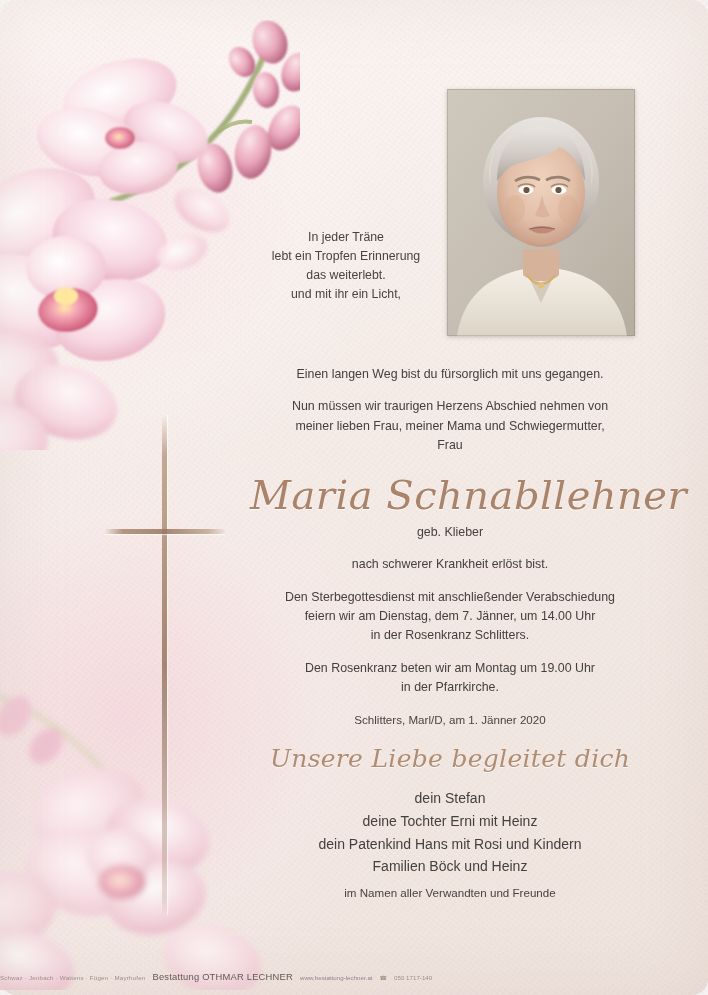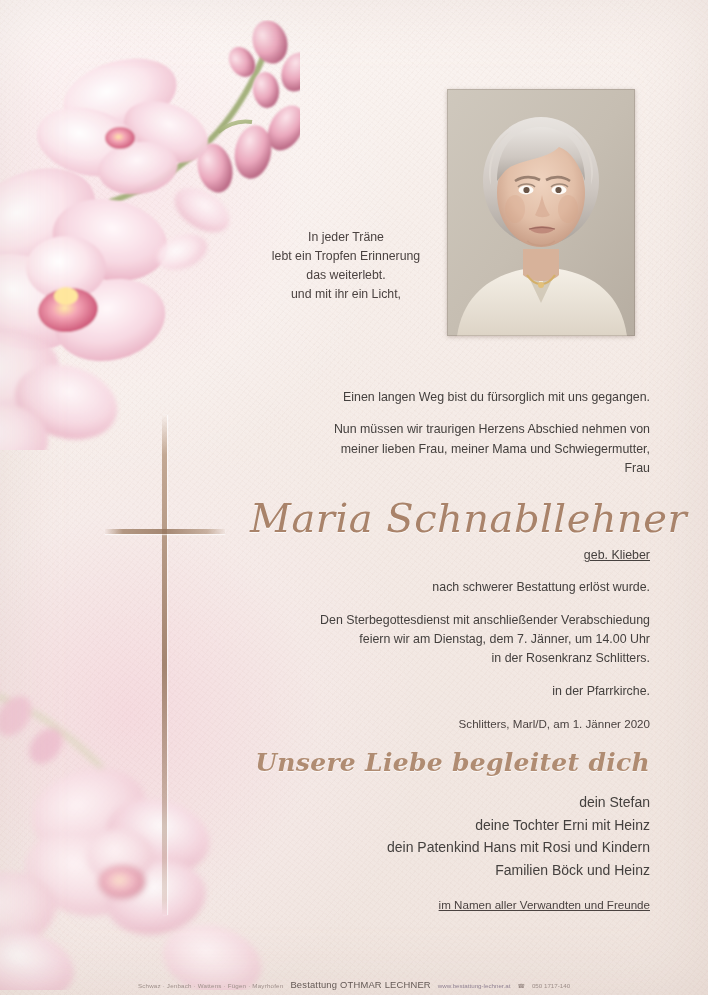--- a/index.html
+++ b/index.html
@@ -15,20 +15,21 @@
   }
 
   
   .card {
     position: absolute;
     inset: 0;
     background:
       radial-gradient(ellipse 60% 45% at 18% 72%, rgba(246,214,222,0.75) 0%, rgba(250,235,240,0.25) 45%, rgba(255,255,255,0) 70%),
       radial-gradient(ellipse 55% 38% at 15% 20%, rgba(250,226,233,0.7) 0%, rgba(255,248,250,0.2) 50%, rgba(255,255,255,0) 75%),
       linear-gradient(160deg, #fdf8f6 0%, #f7efeb 30%, #f3e9e4 60%, #efe4de 100%);
+    border-radius: 16px;
   }
   .paper-tex {
     position: absolute;
     inset: 0;
     background-image:
       repeating-linear-gradient(37deg, rgba(210,190,180,0.055) 0 1px, rgba(255,255,255,0) 1px 4px),
       repeating-linear-gradient(-51deg, rgba(200,178,170,0.045) 0 1px, rgba(255,255,255,0) 1px 5px),
       radial-gradient(circle at 70% 10%, rgba(255,255,255,0.5) 0%, rgba(255,255,255,0) 40%);
     mix-blend-mode: multiply;
     pointer-events: none;
@@ -91,65 +92,63 @@
     top: 228px;
     width: 200px;
     text-align: center;
     font-size: 12.3px;
     line-height: 1.55;
     color: #4a4240;
   }
   .mid {
     position: absolute;
     left: 250px;
-    top: 388px;
+    top: 365px;
     width: 400px;
-    text-align: right;
+    text-align: center;
     color: #44403e;
   }
   .mid p { font-size: 12.4px; line-height: 1.56; }
   .gap { height: 13px; }
 
   .name {
     font-family: "DejaVu Serif", serif;
     font-style: italic;
     font-size: 40px;
     line-height: 1.1;
     color: #a9836a;
     letter-spacing: 0.5px;
     text-shadow: 0 1px 0 rgba(255,255,255,0.75);
     margin: 18px 0 8px;
     white-space: nowrap;
   }
-  .geb { font-size: 12.4px; color: #46413f; margin-bottom: 16px; text-decoration: underline; }
+  .geb { font-size: 12.4px; color: #46413f; margin-bottom: 16px; }
 
   .place { font-size: 11.6px; color: #4a4240; margin-top: 16px; }
 
   .motto {
     font-family: "DejaVu Serif", serif;
     font-style: italic;
     font-size: 25px;
     color: #b08c72;
     letter-spacing: 0.3px;
     text-shadow: 0 1px 0 rgba(255,255,255,0.7);
     margin: 18px 0 14px;
     white-space: nowrap;
-    font-weight: bold;
   }
 
   .family { font-size: 14px; line-height: 1.62; color: #44403e; }
-  .inname { font-size: 11.6px; color: #4a4240; margin-top: 16px; text-decoration: underline; }
+  .inname { font-size: 11.6px; color: #4a4240; margin-top: 8px; }
 
   
   .footer {
     position: absolute;
     left: 0;
-    bottom: 3px;
+    bottom: 11px;
     width: 100%;
-    text-align: center;
     color: #9b8d88;
     white-space: nowrap;
   }
   .footer .towns { font-size: 6.2px; letter-spacing: 0.2px; }
   .footer .firm { font-size: 9.4px; color: #5d5450; letter-spacing: 0.2px; }
   .footer .web { font-size: 6.2px; color: #8d7f92; }
   .footer .phone { font-size: 6.2px; }
   .footer-row { display: inline-flex; align-items: baseline; gap: 7px; }
   .ph-icon { font-size: 6px; color: #9b8d88; }
 </style>
@@ -370,30 +369,31 @@
 
     <div class="gap"></div>
 
     <p>Nun müssen wir traurigen Herzens Abschied nehmen von</p>
     <p>meiner lieben Frau, meiner Mama und Schwiegermutter,</p>
     <p>Frau</p>
 
     <div class="name">Maria Schnabllehner</div>
     <div class="geb">geb. Klieber</div>
 
-    <p>nach schwerer Bestattung erlöst wurde.</p>
+    <p>nach schwerer Krankheit erlöst bist.</p>
 
     <div class="gap"></div>
 
     <p>Den Sterbegottesdienst mit anschließender Verabschiedung</p>
     <p>feiern wir am Dienstag, dem 7. Jänner, um 14.00 Uhr</p>
     <p>in der Rosenkranz Schlitters.</p>
 
     <div class="gap"></div>
 
+    <p>Den Rosenkranz beten wir am Montag um 19.00 Uhr</p>
     <p>in der Pfarrkirche.</p>
 
     <div class="place">Schlitters, Marl/D, am 1. Jänner 2020</div>
 
     <div class="motto">Unsere Liebe begleitet dich</div>
 
     <div class="family">
       <div>dein Stefan</div>
       <div>deine Tochter Erni mit Heinz</div>
       <div>dein Patenkind Hans mit Rosi und Kindern</div>

